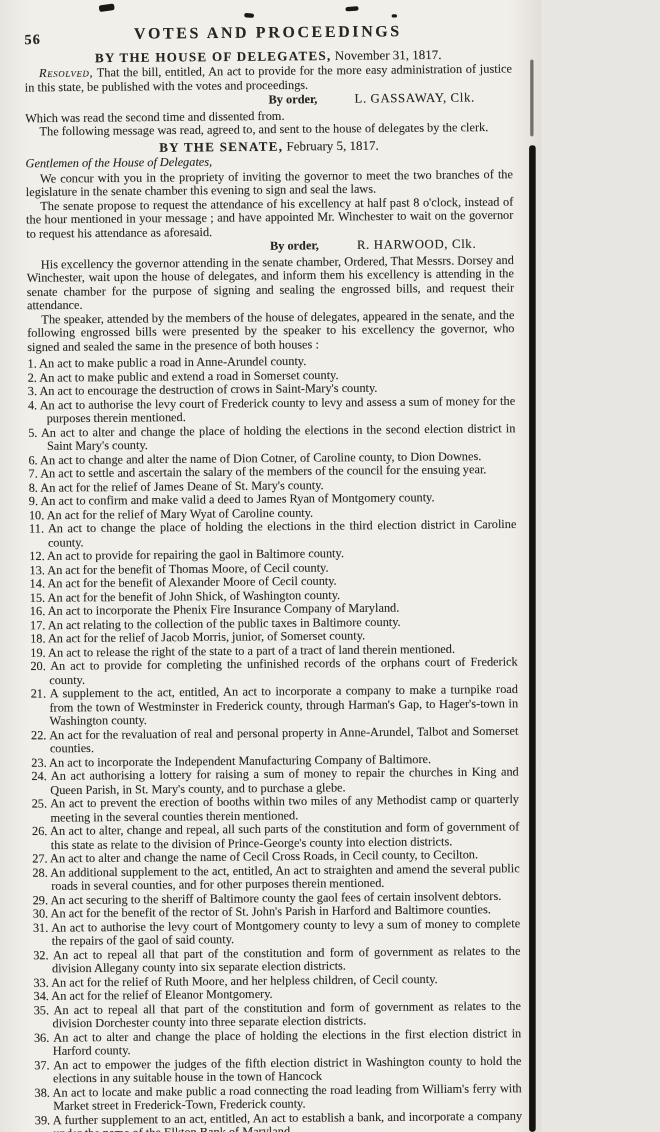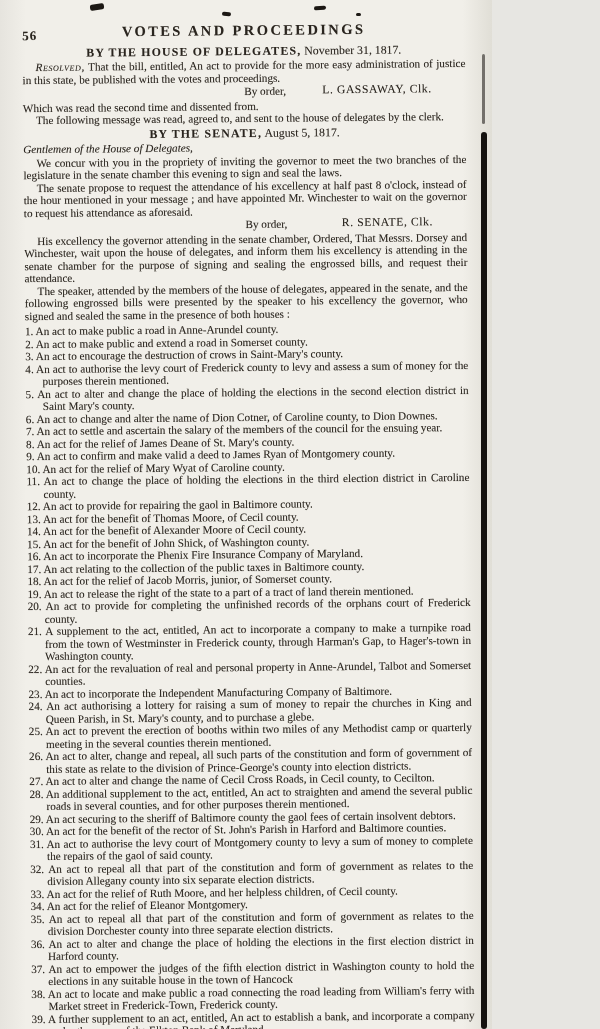--- a/index.html
+++ b/index.html
@@ -18,21 +18,21 @@
   }
   .masthead { position:relative; text-align:center; margin-bottom:7px; }
   .page-num { position:absolute; left:0; top:4px; font-weight:bold; font-size:13px; letter-spacing:1px; }
   .title { display:inline; font-size:14.5px; font-weight:bold; letter-spacing:2.4px; }
   .section-heading { text-align:center; font-size:11.8px; margin:2px 0 2px; }
   .section-heading .caps { font-weight:bold; letter-spacing:1.2px; }
   .para { text-align:justify; }
   .indent { text-indent:13px; }
   .smallcaps { font-variant:small-caps; letter-spacing:0.6px;font-style:italic; }
   .signature-row { display:flex; margin:1px 0 2px; }
-  .byorder { margin-left:50%; }
+  .byorder { margin-left:50%;font-weight:bold; }
   .clerk { margin-left:auto; margin-right:34px; font-size:11.6px; letter-spacing:0.6px; }
   .salutation { font-style:italic; margin:2px 0 1px; }
   .bills { margin-top:3px; }
   .bill { padding-left:17px; text-indent:-17px; text-align:justify; }
   
   .edge-bar { position:absolute; right:5px; top:132px; width:6px; height:897px; background:#15120f; border-radius:3px; }
   .edge-bar-top { position:absolute; right:7px; top:54px; width:3px; height:70px; background:rgba(20,16,12,0.55); border-radius:2px; }
   .speck { position:absolute; background:#1c1814; border-radius:2px; }
   .speck.s1 { left:90px; top:4px; width:14px; height:6px; transform:rotate(-8deg); }
   .speck.s2 { left:222px; top:12px; width:9px; height:4px; transform:rotate(4deg); }
@@ -70,30 +70,30 @@
 
     <div class="signature-row">
       <span class="byorder">By order,</span>
       <span class="clerk">L. GASSAWAY, Clk.</span>
     </div>
 
     <p class="para">Which was read the second time and dissented from.</p>
     <p class="para indent">The following message was read, agreed to, and sent to the house of delegates by the clerk.</p>
 
     <div class="section-heading">
-      <span class="caps">BY THE SENATE,</span><span> August 5, 1817.</span>
+      <span class="caps">BY THE SENATE,</span><span> February 5, 1817.</span>
     </div>
 
     <p class="salutation">Gentlemen of the House of Delegates,</p>
     <p class="para indent">We concur with you in the propriety of inviting the governor to meet the two branches of the legislature in the senate chamber this evening to sign and seal the laws.</p>
     <p class="para indent">The senate propose to request the attendance of his excellency at half past 8 o'clock, instead of the hour mentioned in your message ; and have appointed Mr. Winchester to wait on the governor to request his attendance as aforesaid.</p>
 
     <div class="signature-row">
       <span class="byorder">By order,</span>
-      <span class="clerk">R. SENATE, Clk.</span>
+      <span class="clerk">R. HARWOOD, Clk.</span>
     </div>
 
     <p class="para indent">His excellency the governor attending in the senate chamber, Ordered, That Messrs. Dorsey and Winchester, wait upon the house of delegates, and inform them his excellency is attending in the senate chamber for the purpose of signing and sealing the engrossed bills, and request their attendance.</p>
     <p class="para indent">The speaker, attended by the members of the house of delegates, appeared in the senate, and the following engrossed bills were presented by the speaker to his excellency the governor, who signed and sealed the same in the presence of both houses :</p>
 
     <div class="bills">
         <div class="bill">1. An act to make public a road in Anne-Arundel county.</div>
         <div class="bill">2. An act to make public and extend a road in Somerset county.</div>
         <div class="bill">3. An act to encourage the destruction of crows in Saint-Mary's county.</div>
         <div class="bill">4. An act to authorise the levy court of Frederick county to levy and assess a sum of money for the purposes therein mentioned.</div>

